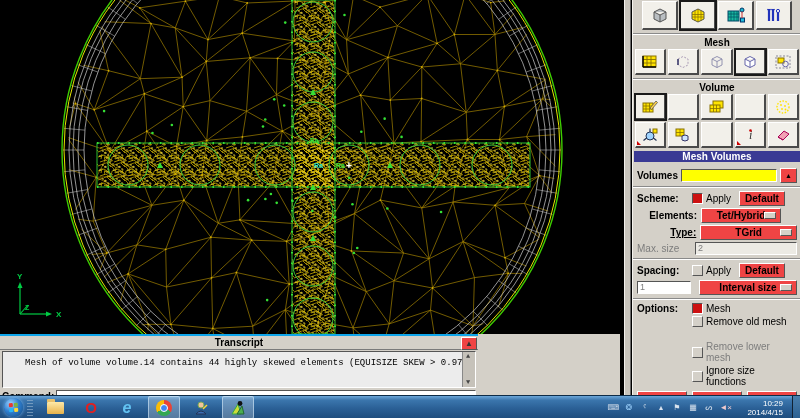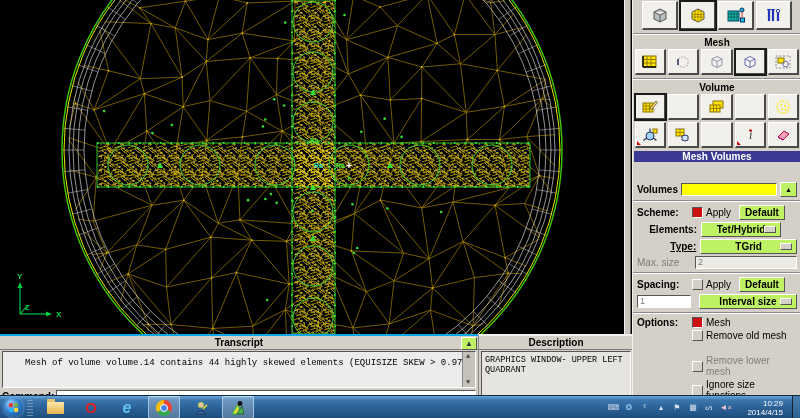--- a/index.html
+++ b/index.html
@@ -1,20 +1,20 @@
 <!DOCTYPE html>
 <html><head>
 <meta charset="utf-8">
 <style>
   html,body{margin:0;padding:0;}
   #screen{position:relative;width:800px;height:418px;background:#d4d0c8;overflow:hidden;
           font-family:"Liberation Sans",sans-serif;font-size:10px;color:#000;}
 
   
-  .raised{background:#bef264;border-top:1px solid #ffffff;border-left:1px solid #ffffff;
+  .raised{background:#ef4444;border-top:1px solid #ffffff;border-left:1px solid #ffffff;
           border-right:1px solid #555;border-bottom:1px solid #555;}
   .groove{height:0;border-top:1px solid #8a8a8a;border-bottom:1px solid #fff;margin:2px 0;}
 
   
   #graphics{position:absolute;left:0;top:0;width:620px;height:334px;background:#000;}
   #sash{position:absolute;left:620px;top:0;width:12px;height:395px;background:#000;}
   #sash .bar{position:absolute;left:4px;top:0;width:5px;height:100%;background:#c8c4bc;
              border-left:1px solid #f2f0ec;border-right:1px solid #6a6a6a;}
 
   
@@ -1075,26 +1075,20 @@
         <span class="scr-arrow">▲</span>
         <span class="scr-arrow">▼</span>
       </div>
     </div>
     <div id="command-row">
       <span class="lbl">Command:</span>
       <div id="command-input"></div>
     </div>
   </div>
 
-  <div id="descpanel">
-    <div class="titlebar">
-      <span>Description</span>
-    </div>
-    <div id="desc-body">GRAPHICS WINDOW- UPPER LEFT QUADRANT</div>
-  </div>
 
   <div id="panel">
 
     <div class="toolrow">
       <div class="icon-btn">
         <svg width="20" height="18">
           <path d="M4 6 L10 3 L16 6 L16 13 L10 16 L4 13 Z M4 6 L10 9 L16 6 M10 9 L10 16" fill="#b9bec2" stroke="#555" stroke-width="1"></path>
         </svg>
       </div>
       <div class="icon-btn sel">
@@ -1214,21 +1208,21 @@
           <path d="M4 10 L10 4 L15 7 L9 13 Z" fill="#f2a0b4" stroke="#a05"></path>
           <path d="M4 10 L9 13" stroke="#a05"></path>
         </svg>
       </div>
     </div>
 
     <div class="formtitle" id="form-title" style="background: rgb(58, 58, 148);">
       <span>Mesh Volumes</span>
     </div>
 
-    <div class="frow" style="padding-top:19px;">
+    <div class="frow" style="padding-top:5px;">
       <span class="lab">Volumes</span>
       <div class="txtfield" id="volumes-field" style="flex: 1 1 0%; margin: 0px 3px; background: rgb(255, 255, 0);"></div>
       <div class="raised" style="width:15px;height:13px;text-align:center;font-size:7px;line-height:13px;">▲</div>
     </div>
     <div class="groove"></div>
 
     <div class="frow">
       <span class="lab" style="width:52px;">Scheme:</span>
       <span class="cb on"></span>
       <span>Apply</span>

